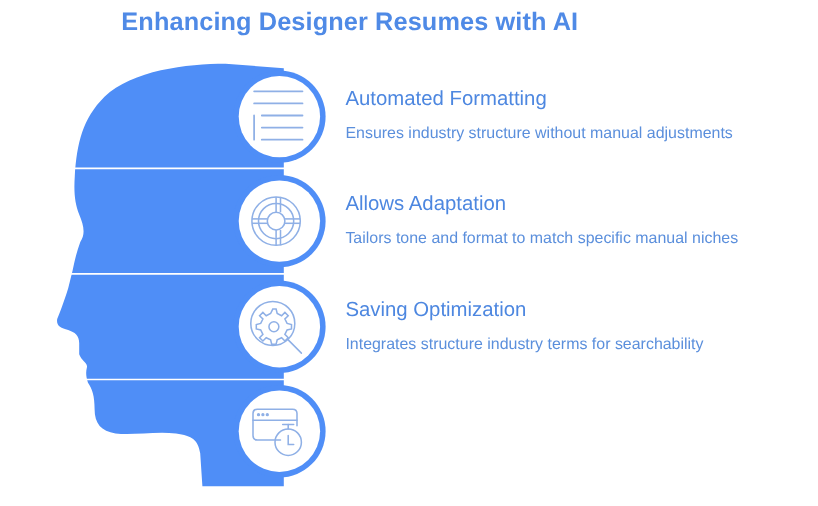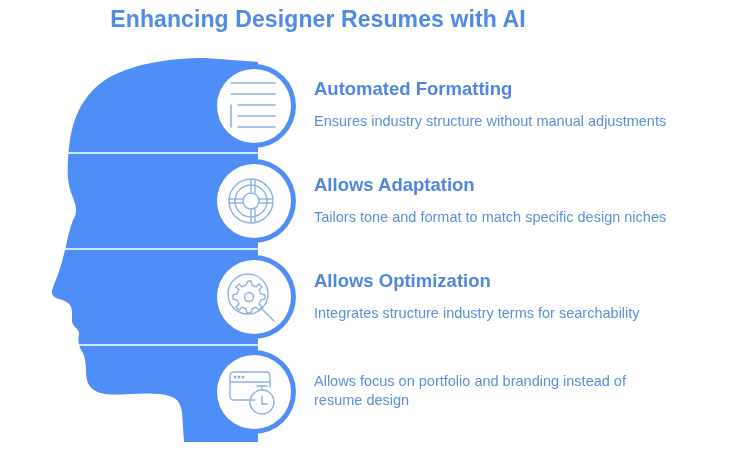--- a/index.html
+++ b/index.html
@@ -1,20 +1,20 @@
 <!DOCTYPE html>
 <html><head>
   <meta charset="utf-8">
   <style>
     html, body { margin: 0; padding: 0; background: #ffffff; }
     body { width: 744px; height: 460px; position: relative; overflow: hidden; font-family: "Liberation Sans", "DejaVu Sans", sans-serif; }
     .title { position: absolute; left: 0; top: 6px; width: 636px; text-align: center; font-size: 23px; font-weight: bold; color: #4f8ae6; letter-spacing: 0.1px; }
     svg.head { position: absolute; left: 0; top: 0; }
     .item { position: absolute; left: 314px; width: 420px; }
-    .item-title { font-size: 18.5px; font-weight: bold; color: #4d87e0; line-height: 22px; }
+    .item-title { font-size: 18.5px; font-weight: normal; color: #4d87e0; line-height: 22px; }
     .item-desc { font-size: 14.5px; color: #5b8fdc; line-height: 19px; margin-top: 12px; }
   </style>
 </head>
 <body>
 
 <div class="title">Enhancing Designer Resumes with AI</div>
 
 <svg class="head" width="744" height="460" viewBox="0 0 744 460">
 
   <path d="
@@ -102,23 +102,22 @@
   </g>
 </svg>
 
 <div class="item" style="top: 78px;">
   <div class="item-title">Automated Formatting</div>
   <div class="item-desc">Ensures industry structure without manual adjustments</div>
 </div>
 
 <div class="item" style="top: 174px;">
   <div class="item-title">Allows Adaptation</div>
-  <div class="item-desc">Tailors tone and format to match specific design niches</div>
+  <div class="item-desc">Tailors tone and format to match specific manual niches</div>
 </div>
 
 <div class="item" style="top: 270px;">
-  <div class="item-title">Allows Optimization</div>
+  <div class="item-title">Saving Optimization</div>
   <div class="item-desc">Integrates structure industry terms for searchability</div>
 </div>
 
 <div class="item" style="top: 360px; width: 345px;">
-  <div class="item-desc">Allows focus on portfolio and branding instead of resume design</div>
 </div>
 
 </body></html>

